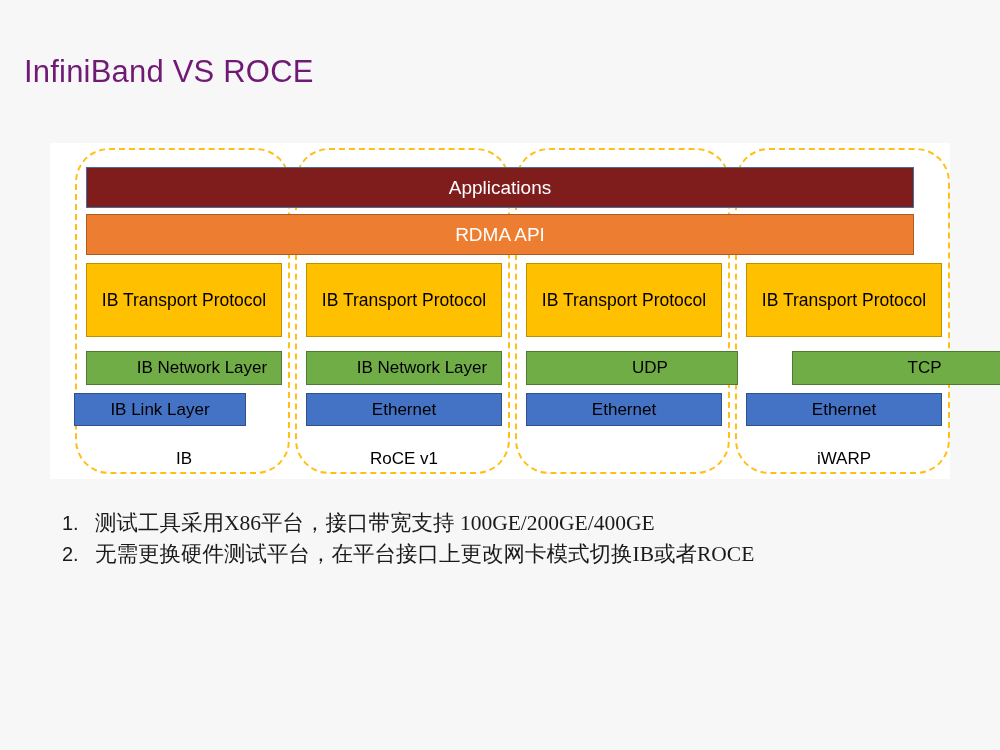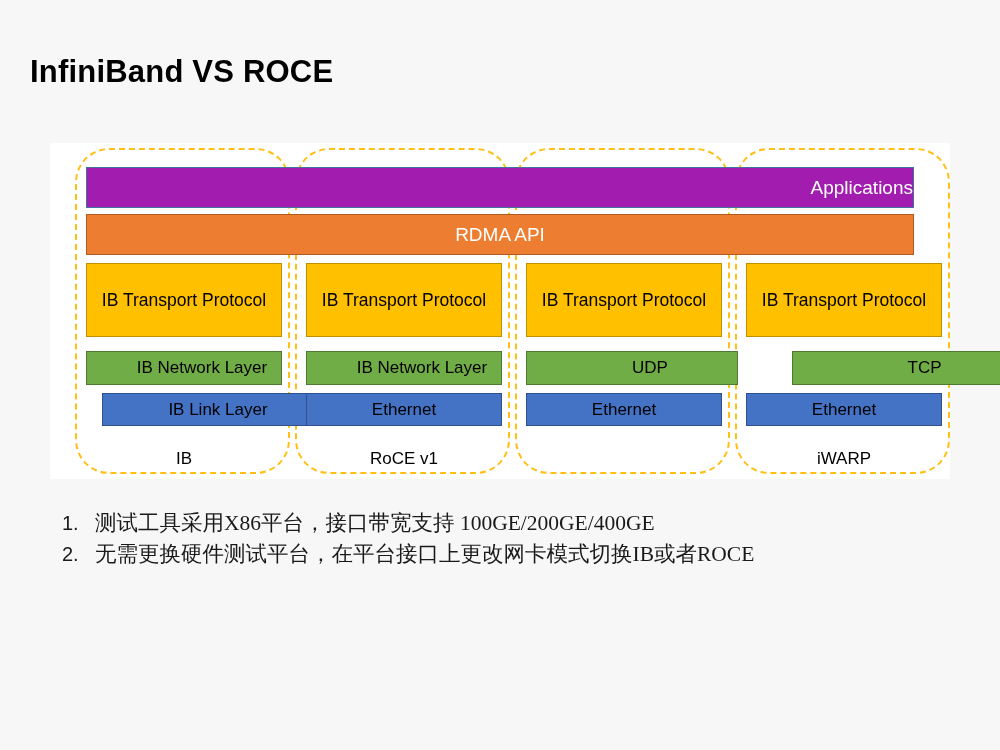--- a/index.html
+++ b/index.html
@@ -11,25 +11,25 @@
     height: 750px;
     background: #f7f7f7;
     font-family: "Liberation Sans", sans-serif;
     overflow: hidden;
     position: relative;
   }
 
   
   #slide-title {
     position: absolute;
-    left: 30px;
+    left: 24px;
     top: 33px;
     font-size: 31px;
-    font-weight: bold;
-    color: #000000;
+    font-weight: normal;
+    color: #701a75;
     letter-spacing: 0.2px;
     white-space: nowrap;
   }
 
   
   #diagram-panel {
     position: absolute;
     left: 50px;
     top: 143px;
     width: 900px;
@@ -56,23 +56,22 @@
     box-sizing: border-box;
     display: flex;
     align-items: center;
     justify-content: center;
     color: #ffffff;
     font-size: 19px;
   }
   #bar-applications {
     top: 24px;
     height: 41px;
-    background: #a21caf;
+    background: #7f1d1d;
     border: 1px solid #41719c;
-    justify-content: flex-end;
   }
   #bar-rdma-api {
     top: 71px;
     height: 41px;
     background: #ed7d31;
     border: 1px solid #ae5a21;
   }
 
   
   .col-cell {
@@ -160,21 +159,21 @@
   <div class="span-bar" id="bar-rdma-api">
     <span>RDMA API</span>
   </div>
 
   <div class="col-cell cell-transport" style="left:36px; width:196px;">
     <span>IB Transport Protocol</span>
   </div>
   <div class="col-cell cell-network" style="left:36px; width:196px;">
     <span>IB Network Layer</span>
   </div>
-  <div class="col-cell cell-link" style="left:52px; width:232px;">
+  <div class="col-cell cell-link" style="left:24px; width:172px;">
     <span>IB Link Layer</span>
   </div>
   <div class="col-cell cell-label" style="left:36px; width:196px;">
     <span>IB</span>
   </div>
 
   <div class="col-cell cell-transport" style="left:256px; width:196px;">
     <span>IB Transport Protocol</span>
   </div>
   <div class="col-cell cell-network" style="left:256px; width:196px;">

